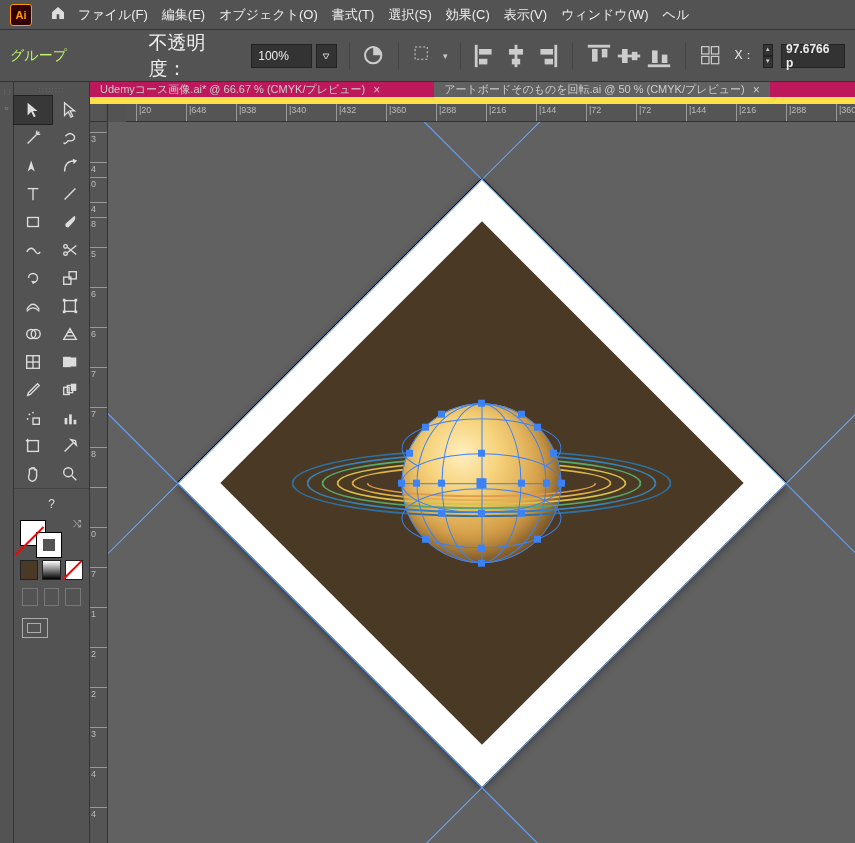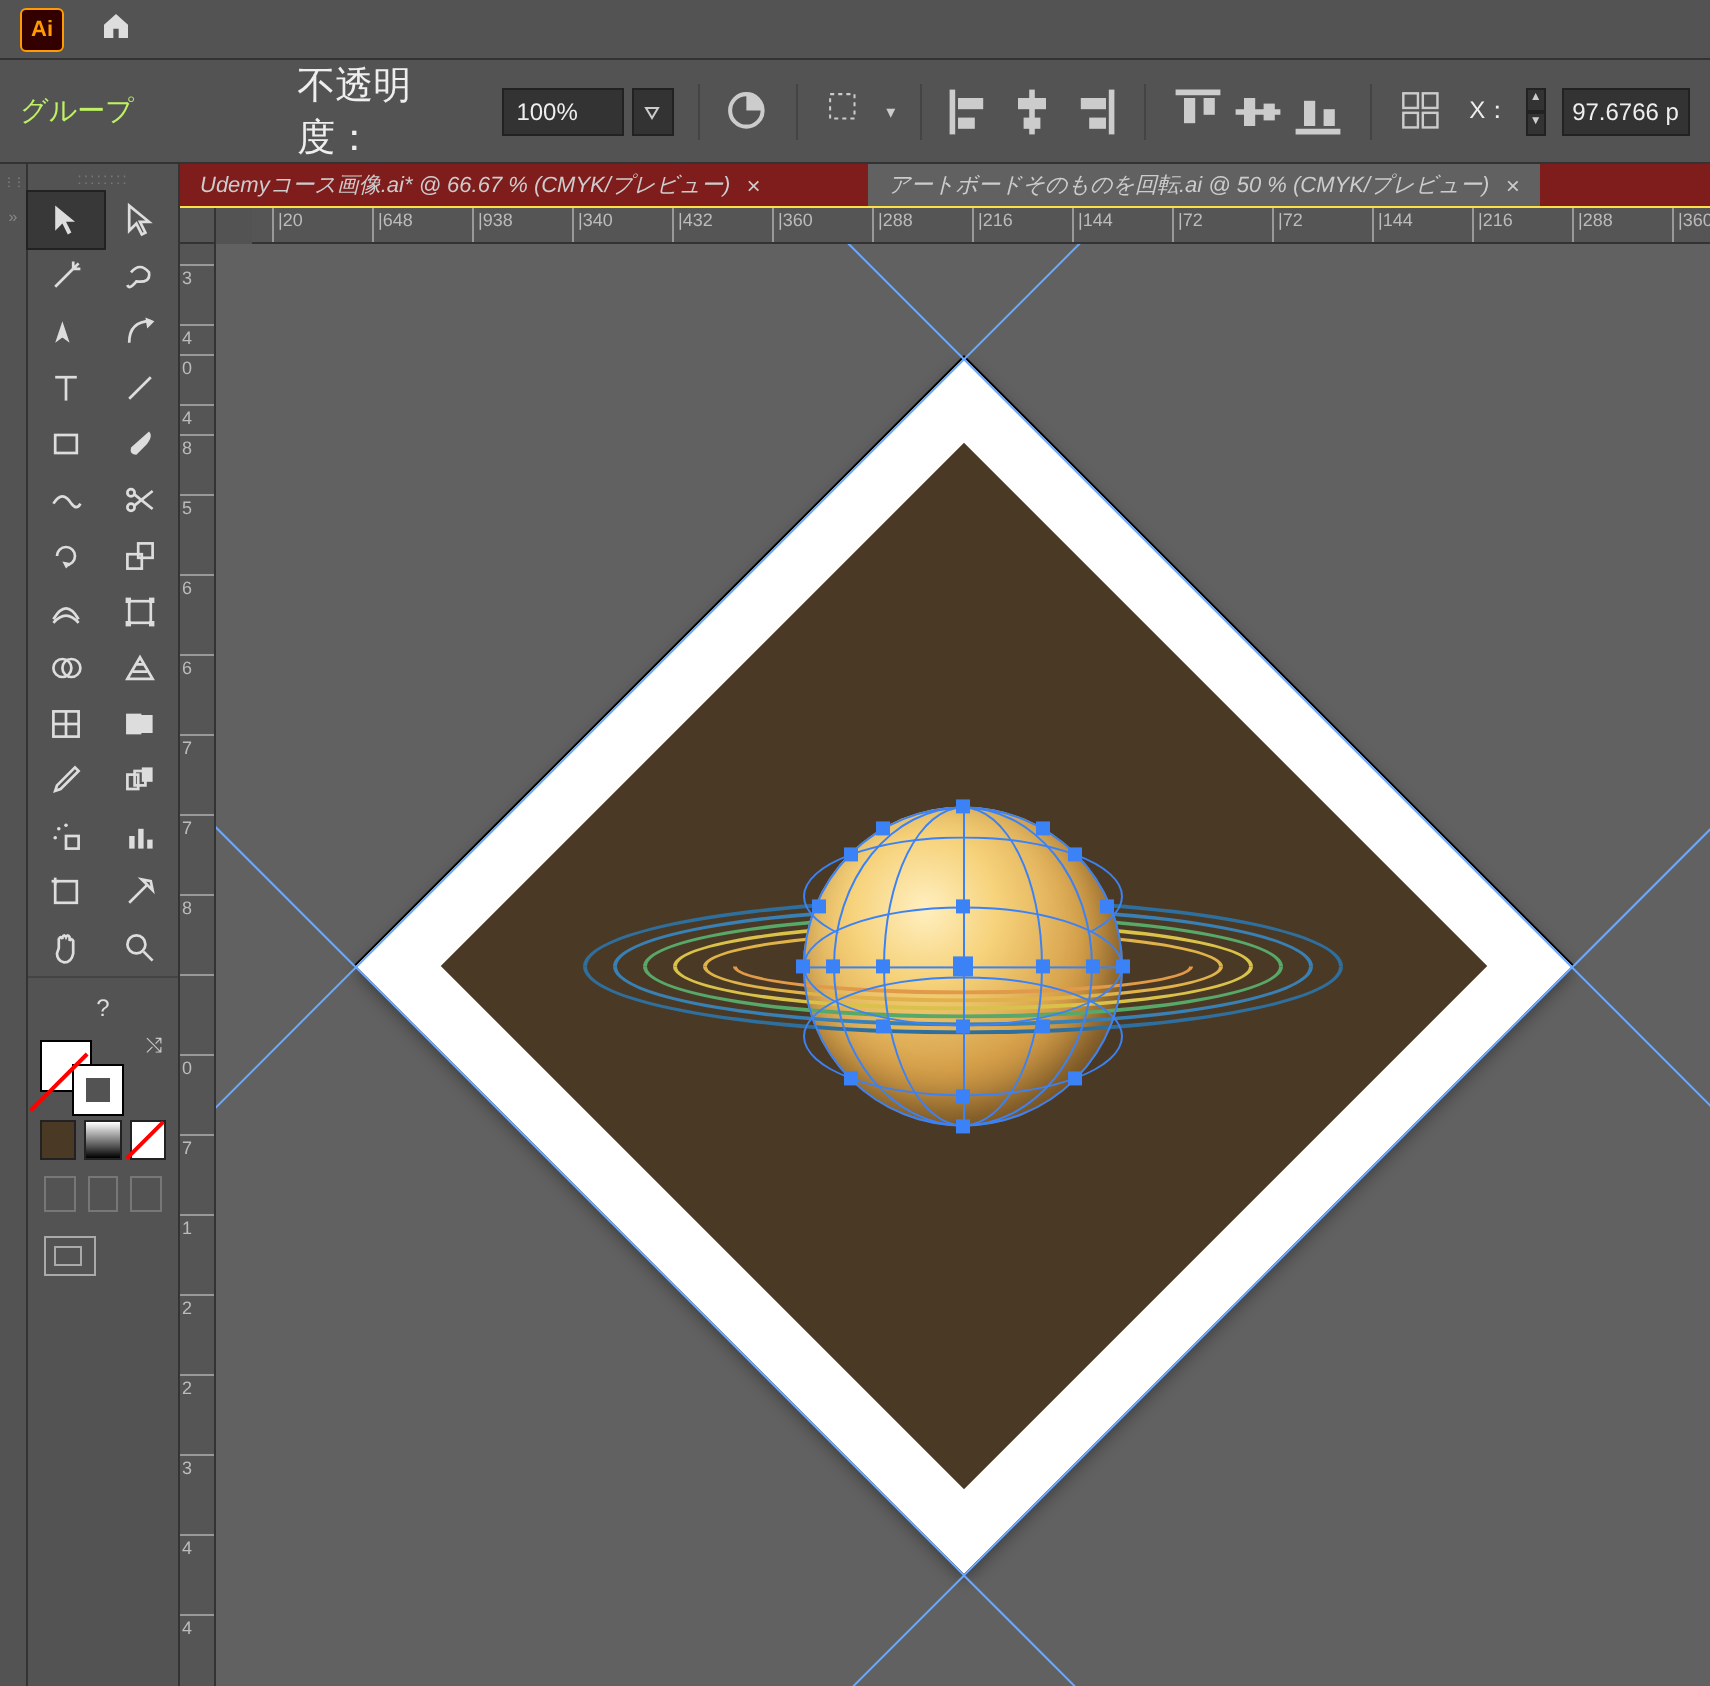--- a/index.html
+++ b/index.html
@@ -14,21 +14,21 @@
   .opacity-block { display: flex; align-items: center; gap: 4px; }
   .opacity-label { color: #eee; font-size: 19px; }
   .opacity-field { width: 70px; height: 24px; background: #333; border: 1px solid #222; color: #eee; display: flex; align-items: center; padding: 0 6px; margin-left: 19px; }
   .opacity-arrow { width: 24px; height: 24px; background: #333; border: 1px solid #222; display:flex; align-items:center; justify-content:center; }
   .ctrl-icon { width: 28px; height: 28px; display: flex; align-items: center; justify-content: center; color: #ddd; font-size: 14px; }
   .ctrl-group { display:flex; gap:2px; }
   .vsep { width:1px; height:28px; background:#444; margin: 0 4px;}
   .x-label { margin-left: 4px; color:#eee; }
   .x-ctrl { width:12px; height:24px; display:flex; flex-direction:column; }
   .x-ctrl span { flex:1; background:#333; border:1px solid #222; font-size:6px; line-height:9px; text-align:center;}
-  .x-field { width:72px; height:24px; background:#333; border:1px solid #222; color:#eee; display:flex; align-items:center; padding:0 4px; }
+  .x-field { width:72px; height:24px; background:#333; border:1px solid #222; color:#eee; display:flex; align-items:center; padding:0 4px;font-weight:bold; }
 
   .workspace { display: flex; height: calc(843px - 82px); }
 
   .tool-col { width: 14px; background: #535353; border-right:1px solid #333;}
   .tool-col .grab-dots { height: 18px; display:flex; align-items:center; justify-content:center;}
   .tool-col .grab-dots::before { content:"⋮⋮"; font-size:6px; color:#888; letter-spacing:-1px;}
 
   .toolbox { width: 76px; background: #535353; border-right: 1px solid #333; }
   .toolbox-grip { height: 14px; display:flex; align-items:center; justify-content:center; color:#777; font-size: 8px; letter-spacing:1px;}
   .tool-grid { display: grid; grid-template-columns: 1fr 1fr; }
@@ -44,21 +44,21 @@
   .swatch-stroke::after{ content:""; position:absolute; left:6px; top:6px; right:6px; bottom:6px; background:#535353;}
   .swatch-noneline { position:absolute; left:0; right:0; top:0; bottom:0;}
   .swatch-noneline::after{ content:""; position:absolute; left:2px; bottom:2px; width:40px; height:2px; background:#f00; transform:rotate(-45deg); transform-origin:left bottom;}
   .swatch-swap { position:absolute; top:0; right:8px; color:#ccc; font-size:10px;}
   .mini-swatches { display:flex; gap:4px; padding:2px 6px;}
   .mini-sw { width:20px; height:20px; border:1px solid #222;}
   .isol-row { display:flex; gap:6px; padding:6px 8px;}
   .isol { width:22px; height:18px; border:1px solid #777; position:relative;}
 
   .canvas-area { flex:1; display:flex; flex-direction:column; background:#535353;}
-  .tabs { height:22px; display:flex; background:#7f1d1d; border-bottom:1px solid #fde047;font-style:italic;}
+  .tabs { height:22px; display:flex; background:#be185d; border-bottom:7px solid #fde047;}
   .tab { display:flex; align-items:center; padding:0 10px; gap:8px; color:#ccc; font-size:11px;}
   .tab.active { background:#616161;margin-left:44px;}
   .tab .close { color:#ccc; font-size:12px;}
   .ruler-h { height:18px; position:relative; background:#555; border-bottom:1px solid #333; overflow:hidden; margin-left:18px;}
   .ruler-h .tick { position:absolute; top:0; bottom:0; border-left:1px solid #999;}
   .ruler-h .tick span{ position:absolute; top:1px; left:2px; font-size:9px; color:#bbb;}
   .stage-row { flex:1; display:flex; position:relative;}
   .ruler-v { width:18px; background:#555; border-right:1px solid #333; position:relative; overflow:hidden;}
   .ruler-v .tick { position:absolute; left:0; right:0; border-top:1px solid #999;}
   .ruler-v .tick span{ position:absolute; left:1px; top:1px; font-size:9px; color:#bbb;}
@@ -84,20 +84,31 @@
 </style>
 </head>
 <body>
 
 <div class="menu-bar">
   <div class="logo">Ai</div>
   <div class="home-icon">
     <svg viewBox="0 0 24 24" width="16" height="16">
         <path d="M3 11 L12 3 L21 11 V21 H14 V14 H10 V21 H3 Z" fill="#ddd"></path>
       </svg>
+  </div>
+  <div class="menu-items">
+    <span>ファイル(F)</span>
+    <span>編集(E)</span>
+    <span>オブジェクト(O)</span>
+    <span>書式(T)</span>
+    <span>選択(S)</span>
+    <span>効果(C)</span>
+    <span>表示(V)</span>
+    <span>ウィンドウ(W)</span>
+    <span>ヘル</span>
   </div>
 </div>
 
 <div class="control-bar">
   <div class="group-label">グループ</div>
   <div class="opacity-block">
     <span class="opacity-label">不透明度：</span>
     <div class="opacity-field">100%</div>
     <div class="opacity-arrow">
       <svg viewBox="0 0 10 10" width="10" height="10">

